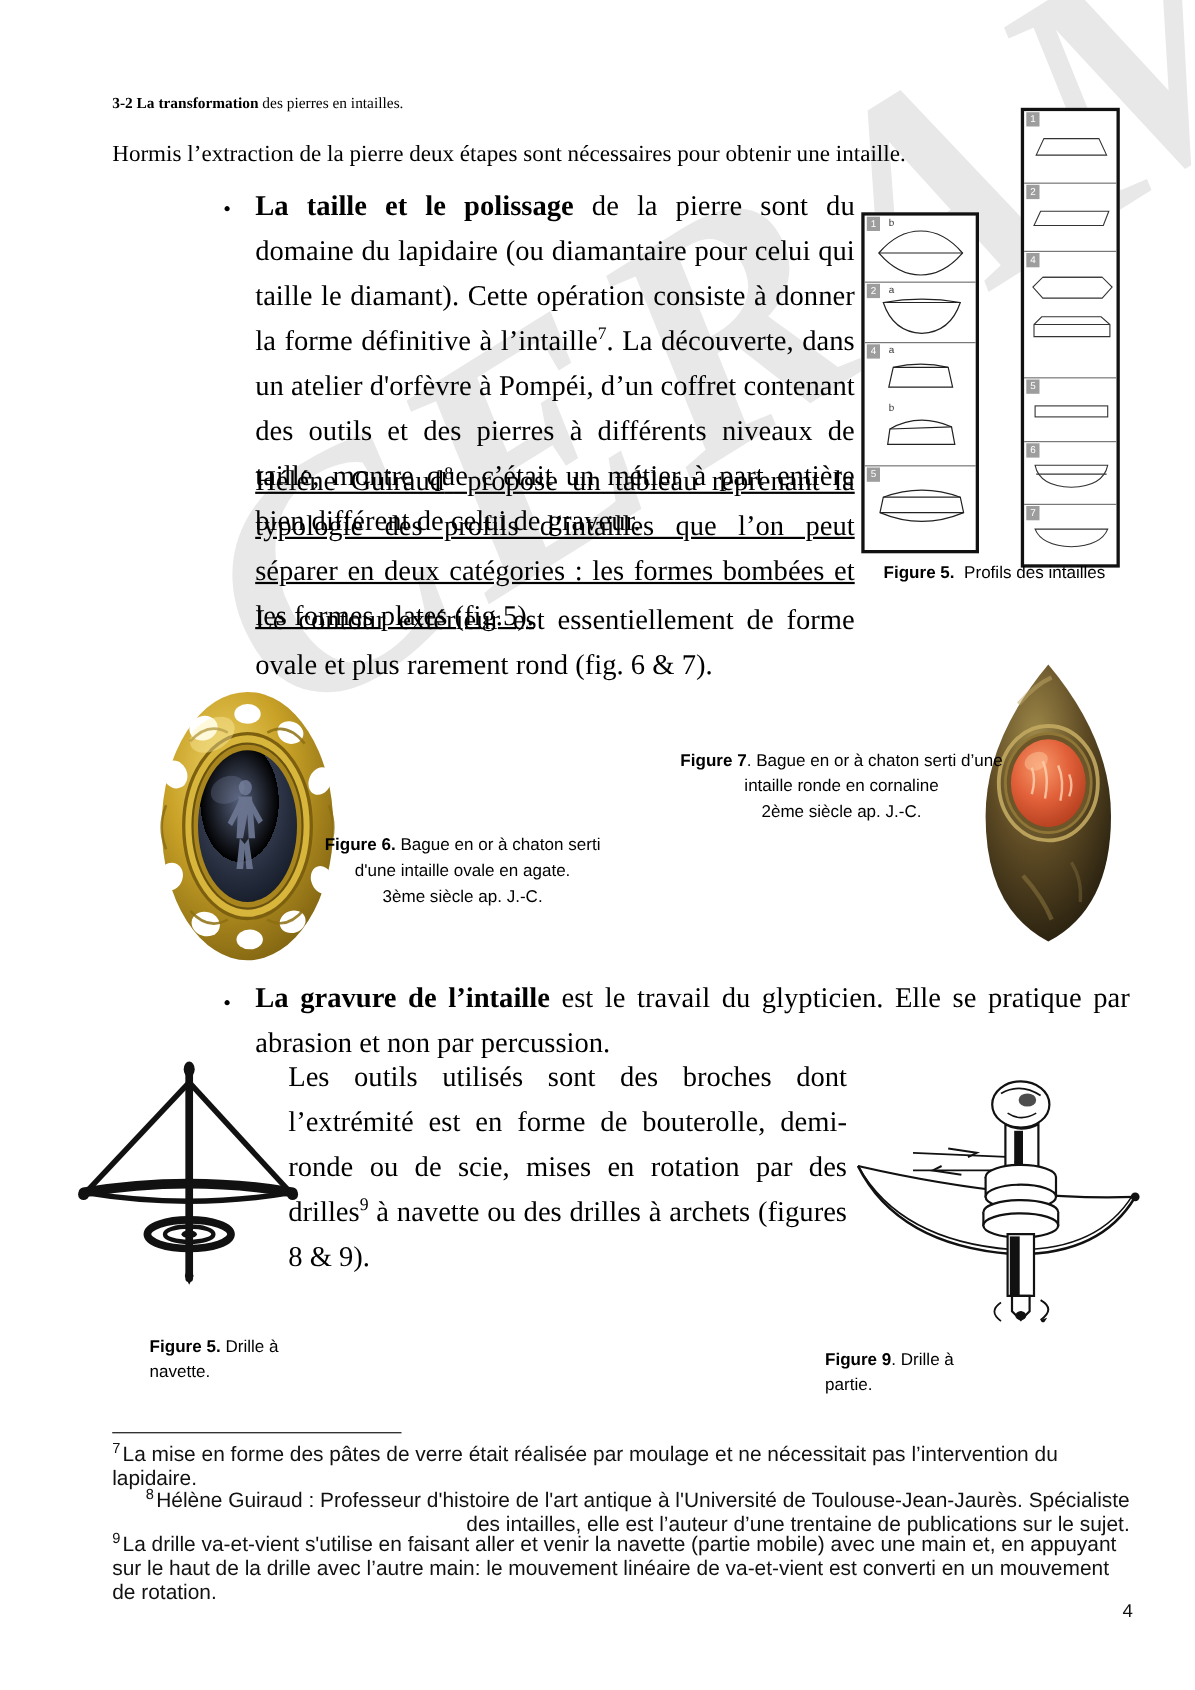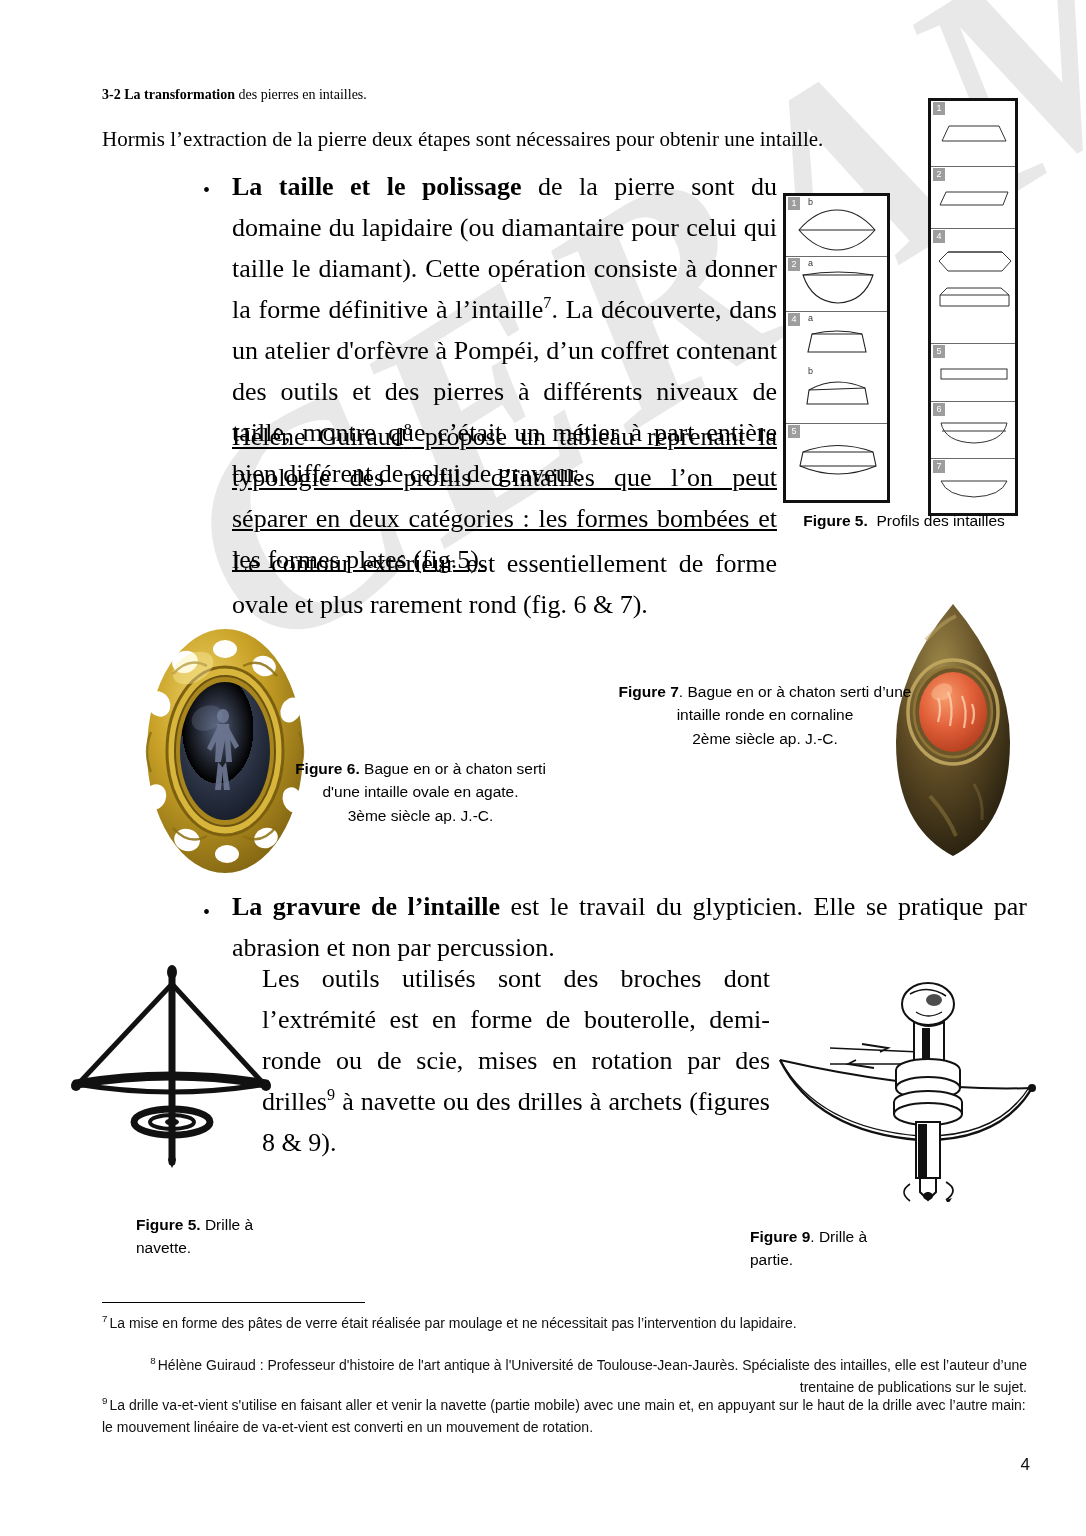--- a/index.html
+++ b/index.html
@@ -142,21 +142,21 @@
     top: 1302px;
     width: 263px;
     height: 0;
     border-top: 1.6px solid #000;
   }
   .footnote {
     position: absolute;
     left: 102px;
     width: 925px;
     font-family: "Liberation Sans", sans-serif;
-    font-size: 14px;
+    font-size: 19px;
     line-height: 22px;
     color: #111;
   }
   .footnote sup {
     font-size: 0.7em;
     vertical-align: super;
     line-height: 0;
     margin-right: 2px;
   }
 

